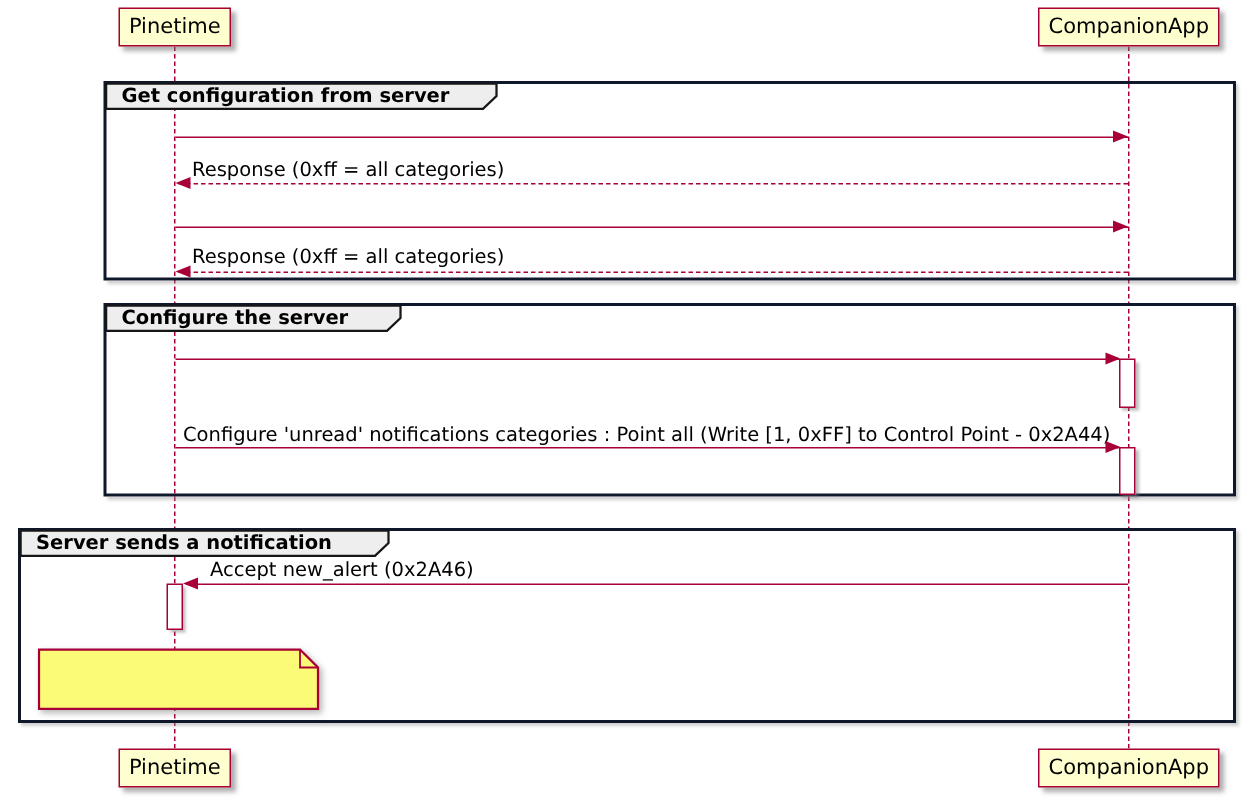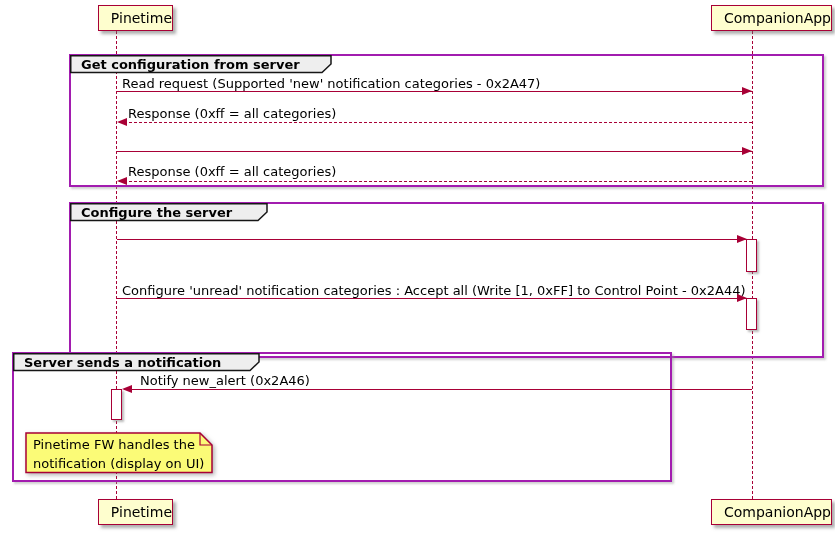--- a/index.html
+++ b/index.html
@@ -6,26 +6,26 @@
   .canvas{
     position:relative;width:835px;height:539px;background:#ffffff;
     font-family:"DejaVu Sans","Liberation Sans",sans-serif;color:#000;
     overflow:hidden;
   }
   
   .lifeline{position:absolute;width:0;border-left:1px dashed #A80036;}
   
   .pbox{
     position:absolute;height:26px;background:#FEFECE;border:1.5px solid #A80036;
-    box-sizing:border-box;display:flex;align-items:center;justify-content:flex-end;
-    font-size:14px;box-shadow:3px 3px 3px rgba(110,110,110,.55);margin-left:19px;
+    box-sizing:border-box;display:flex;align-items:center;justify-content:center;
+    font-size:14px;box-shadow:3px 3px 3px rgba(110,110,110,.55);
   }
   
   .frame{
-    position:absolute;border:2px solid #a21caf;box-sizing:border-box;
+    position:absolute;border:2px solid #0f172a;box-sizing:border-box;
     background:transparent;box-shadow:2px 2px 2px rgba(150,150,150,.45);
   }
   .tab{position:absolute;left:-1px;top:-1px;}
   .frame-title{
     position:absolute;left:10px;top:1px;font-size:13px;font-weight:bold;
     white-space:nowrap;z-index:3;
   }
   
   .msg-label{position:absolute;font-size:13px;white-space:nowrap;z-index:2;}
   .msg-line{position:absolute;height:0;z-index:1;}
@@ -60,71 +60,68 @@
     <span>CompanionApp</span>
   </div>
 
   <div class="frame" style="left:69px;top:54px;width:755px;height:133px">
     <svg class="tab" width="263" height="19">
       <path d="M0.75,0.75 H261 V9 L252,17.5 H0.75 Z" fill="#EEEEEE" stroke="#161616" stroke-width="1.5"></path>
     </svg>
     <div class="frame-title">Get configuration from server</div>
   </div>
 
-  <div class="msg-label" style="left:122px;top:76px">Read request (Supported 'new' notification categories - 0x2A47)</div>
   <div class="msg-line solid" style="left:117px;top:91px;width:635px"></div>
   <div class="ar right" style="left:742px;top:87px"></div>
 
   <div class="msg-label" style="left:128px;top:106px">Response (0xff = all categories)</div>
   <div class="msg-line dashed" style="left:119px;top:122px;width:633px"></div>
   <div class="ar left" style="left:117px;top:118px"></div>
 
   <div class="msg-line solid" style="left:117px;top:151px;width:635px"></div>
   <div class="ar right" style="left:742px;top:147px"></div>
 
   <div class="msg-label" style="left:128px;top:164px">Response (0xff = all categories)</div>
   <div class="msg-line dashed" style="left:119px;top:181px;width:633px"></div>
   <div class="ar left" style="left:117px;top:177px"></div>
 
-  <div class="frame" style="left:69px;top:202px;width:755px;height:156px">
+  <div class="frame" style="left:69px;top:202px;width:755px;height:129px">
     <svg class="tab" width="199" height="19">
       <path d="M0.75,0.75 H197 V9 L188,17.5 H0.75 Z" fill="#EEEEEE" stroke="#161616" stroke-width="1.5"></path>
     </svg>
     <div class="frame-title">Configure the server</div>
   </div>
 
   <div class="msg-line solid" style="left:117px;top:239px;width:630px"></div>
   <div class="ar right" style="left:737px;top:235px"></div>
   <div class="act" style="left:746px;top:239px;height:33px"></div>
 
-  <div class="msg-label" style="left:122px;top:283px">Configure 'unread' notification categories : Accept all (Write [1, 0xFF] to Control Point - 0x2A44)</div>
+  <div class="msg-label" style="left:122px;top:283px">Configure 'unread' notifications categories : Point all (Write [1, 0xFF] to Control Point - 0x2A44)</div>
   <div class="msg-line solid" style="left:117px;top:298px;width:630px"></div>
   <div class="ar right" style="left:737px;top:294px"></div>
   <div class="act" style="left:746px;top:298px;height:32px"></div>
 
-  <div class="frame" style="left:12px;top:352px;width:660px;height:130px">
+  <div class="frame" style="left:12px;top:352px;width:812px;height:130px">
     <svg class="tab" width="248" height="19">
       <path d="M0.75,0.75 H246 V9 L237,17.5 H0.75 Z" fill="#EEEEEE" stroke="#161616" stroke-width="1.5"></path>
     </svg>
     <div class="frame-title">Server sends a notification</div>
   </div>
 
-  <div class="msg-label" style="left:140px;top:373px">Notify new_alert (0x2A46)</div>
+  <div class="msg-label" style="left:140px;top:373px">Accept new_alert (0x2A46)</div>
   <div class="msg-line solid" style="left:124px;top:389px;width:628px"></div>
   <div class="ar left" style="left:122px;top:385px"></div>
   <div class="act" style="left:111px;top:389px;height:31px"></div>
 
   <div class="note-wrap" style="left:25px;top:432px">
     <svg width="189" height="42">
       <path d="M1,1 H175 L187,13 V40.5 H1 Z" fill="#FBFB77" stroke="#A80036" stroke-width="1.5"></path>
       <path d="M175,1 V13 H187" fill="none" stroke="#A80036" stroke-width="1.2"></path>
     </svg>
   </div>
-  <div class="note-text" style="left:33px;top:435px">Pinetime FW handles the
-notification (display on UI)</div>
 
   <div class="pbox" style="left:79px;top:499px;width:75px">
     <span>Pinetime</span>
   </div>
   <div class="pbox" style="left:692px;top:499px;width:121px">
     <span>CompanionApp</span>
   </div>
 
 </div>
 

